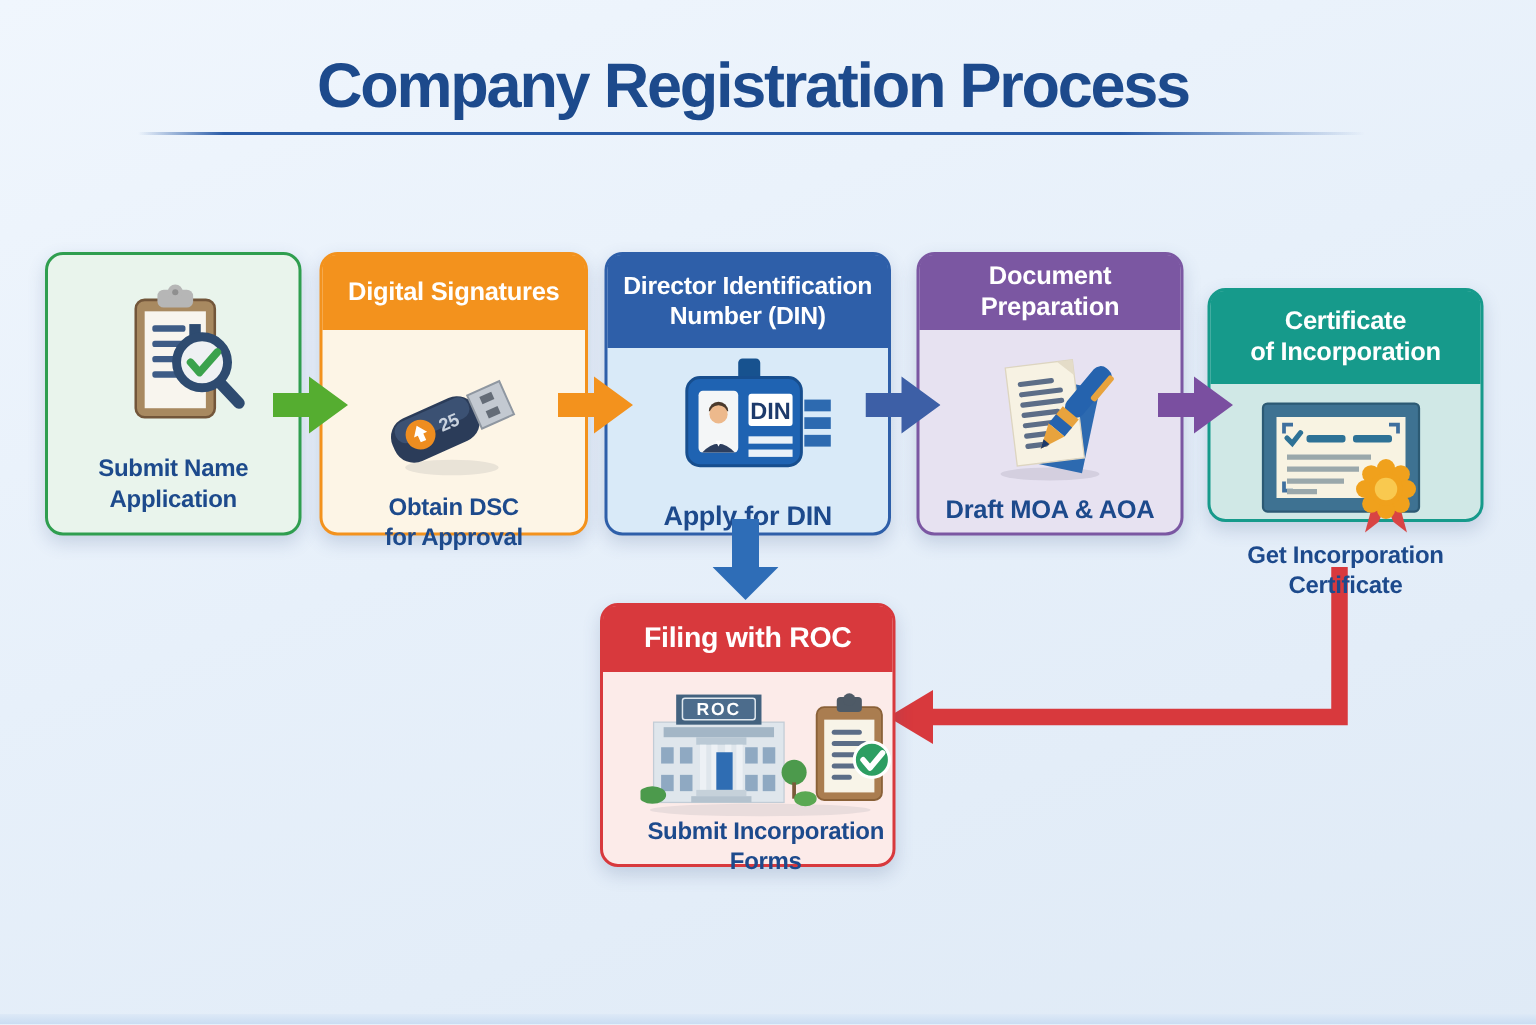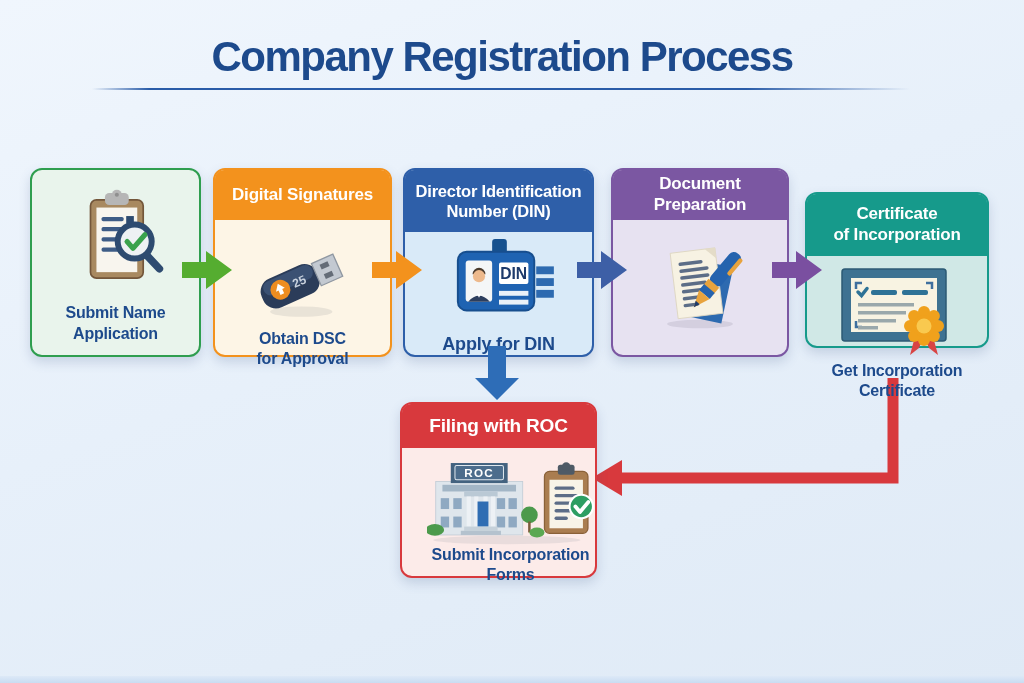--- a/index.html
+++ b/index.html
@@ -154,20 +154,21 @@
           <g transform="rotate(40 76 58)">
             <rect x="68" y="14" width="16" height="46" rx="7" fill="#2563ae"></rect>
             <rect x="80" y="16" width="5" height="24" rx="2" fill="#e8a33d"></rect>
             <rect x="68" y="58" width="16" height="10" fill="#e8a33d"></rect>
             <rect x="68" y="66" width="16" height="9" fill="#2563ae"></rect>
             <path d="M68,75 h16 l-8,19 z" fill="#e8a33d"></path>
             <path d="M73,87 h6 l-3,7 z" fill="#1d3a6b"></path>
           </g>
         </svg>
       </div>
+      <div class="caption" style="font-size:17px;">Draft MOA &amp; AOA</div>
     </div>
   </div>
 
   <div class="box" style="--accent:#169a8b;--body:#d0e8e6;left:805px;top:168px;width:184px;height:156px;margin-top:24px;">
     <div class="box-header" style="height:62px;font-size:17px;">Certificate
 of Incorporation</div>
     <div class="box-body">
       <div class="icon-wrap">
         <svg width="126" height="100" viewBox="0 0 126 100">
           <rect x="8" y="8" width="104" height="72" rx="3" fill="#3e7292" stroke="#2c5a74" stroke-width="1.5"></rect>

